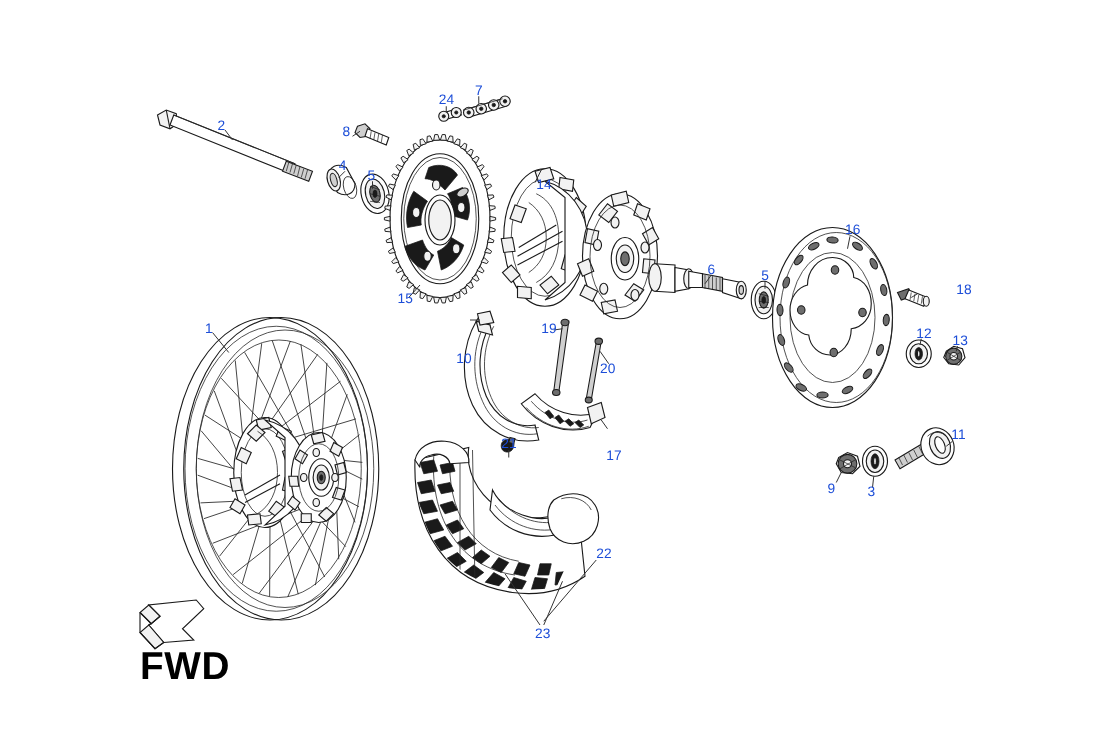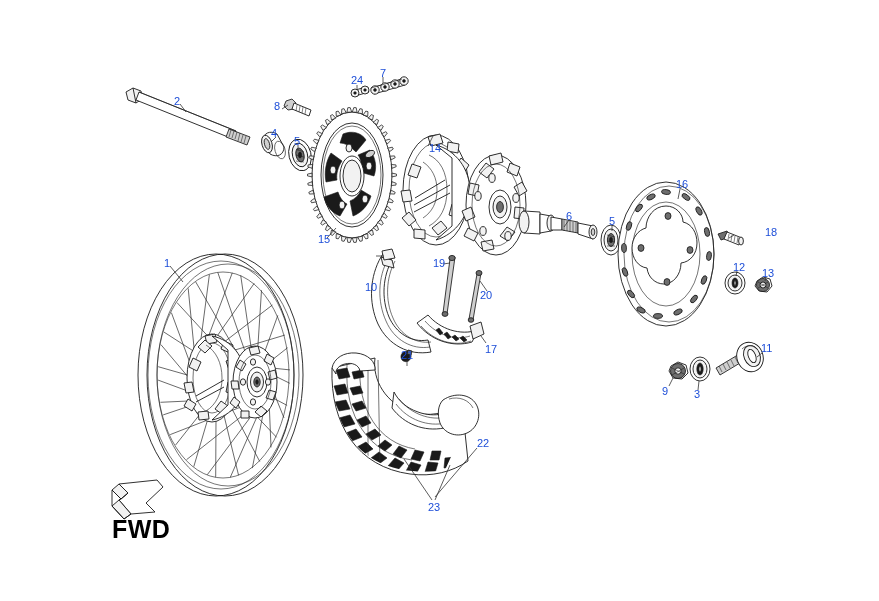--- a/index.html
+++ b/index.html
@@ -29,21 +29,21 @@
     color: #1d4ed8;
     white-space: nowrap;
     line-height: 1;
     user-select: none;
   }
   #fwd-text {
     position: absolute;
     left: 112px;
     top: 515px;
     font-family: "Liberation Sans", sans-serif;
-    font-size: 25px;
+    font-size: 31px;
     font-weight: bold;
     letter-spacing: 0.5px;
     color: #000000;
   }
   .ln { fill: none; stroke: #1a1a1a; stroke-width: 0.9; }
   .ln-thin { fill: none; stroke: #2a2a2a; stroke-width: 0.65; }
   .ln-lead { fill: none; stroke: #333333; stroke-width: 0.8; }
   .fill-w { fill: #ffffff; stroke: #1a1a1a; stroke-width: 0.9; }
   .fill-lt { fill: #f2f2f2; stroke: #1a1a1a; stroke-width: 0.9; }
   .fill-md { fill: #cfcfcf; stroke: #1a1a1a; stroke-width: 0.85; }
@@ -666,21 +666,21 @@
   <div class="callout-label" style="left:380px;top:68px;">7</div>
   <div class="callout-label" style="left:274px;top:101px;">8</div>
   <div class="callout-label" style="left:662px;top:386px;">9</div>
   <div class="callout-label" style="left:365px;top:249px;margin-top:33px;">10</div>
   <div class="callout-label" style="left:761px;top:343px;">11</div>
   <div class="callout-label" style="left:733px;top:262px;">12</div>
   <div class="callout-label" style="left:762px;top:268px;">13</div>
   <div class="callout-label" style="left:429px;top:143px;">14</div>
   <div class="callout-label" style="left:318px;top:234px;text-align:right;">15</div>
   <div class="callout-label" style="left:676px;top:179px;text-align:center;">16</div>
-  <div class="callout-label" style="left:485px;top:344px;">17</div>
+  <div class="callout-label" style="left:485px;top:360px;">17</div>
   <div class="callout-label" style="left:765px;top:227px;">18</div>
   <div class="callout-label" style="left:433px;top:258px;text-align:center;">19</div>
   <div class="callout-label" style="left:480px;top:290px;">20</div>
   <div class="callout-label" style="left:401px;top:350px;">21</div>
   <div class="callout-label" style="left:477px;top:438px;">22</div>
   <div class="callout-label" style="left:428px;top:502px;">23</div>
   <div class="callout-label" style="left:351px;top:75px;">24</div>
 
   <div id="fwd-text">FWD</div>
 

